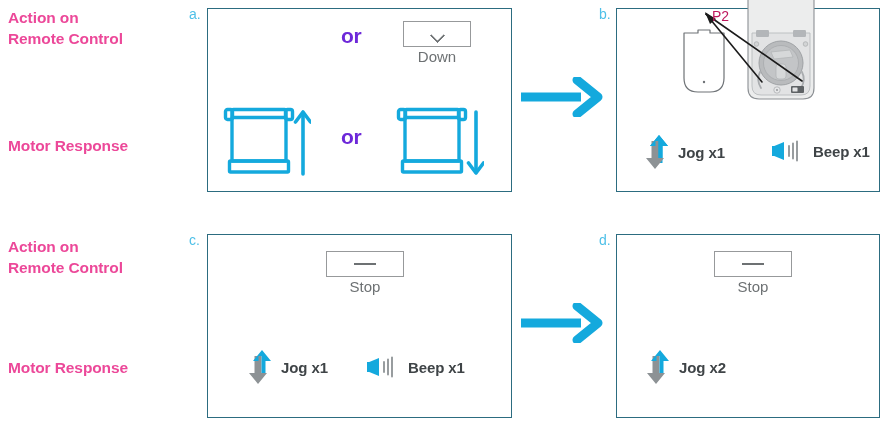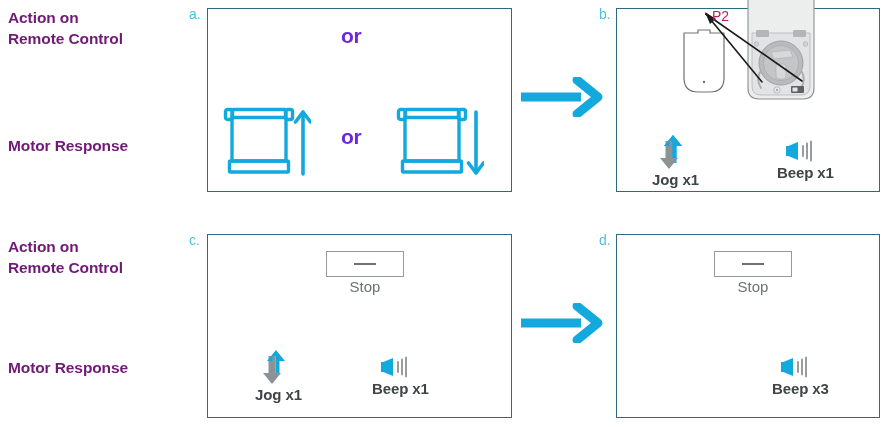--- a/index.html
+++ b/index.html
@@ -15,21 +15,21 @@
     font-family: "Liberation Sans", sans-serif;
     color: #3f4447;
     overflow: hidden;
   }
 
   
   .side-label {
     position: absolute;
     font-size: 15.5px;
     font-weight: bold;
-    color: #701a75;
+    color: #ec4899;
     line-height: 1.35;
     letter-spacing: -0.1px;
   }
   .side-label.l-a   { left: 8px;  top: 8px;   }
   .side-label.l-m   { left: 8px;  top: 136px; }
   .side-label.l-a2  { left: 8px;  top: 237px; }
   .side-label.l-m2  { left: 8px;  top: 358px; }
 
   
   .panel {
@@ -110,21 +110,20 @@
   .shade { position: absolute; }
 
   
   .flow-arrow { position: absolute; }
 
   
   .resp {
     position: absolute;
     display: flex;
     align-items: center;
-    flex-direction: column;
   }
   .resp-text {
     font-size: 15px;
     font-weight: bold;
     color: #3f4447;
     margin-left: 7px;
     white-space: nowrap;
     letter-spacing: -0.1px;
   }
   .icon-wrap { display: block; line-height: 0; }
@@ -156,20 +155,26 @@
 <div class="panel-letter" id="letter-a">a.</div>
 <div class="panel-letter" id="letter-b">b.</div>
 <div class="panel-letter" id="letter-c">c.</div>
 <div class="panel-letter" id="letter-d">d.</div>
 
 <div class="panel" id="panel-a">
 
 
   <div class="or-text" style="left:133px; top:15px;">or</div>
 
+  <div class="key" style="left:195px; top:12px;">
+    <div class="key-box">
+      <span class="chev"></span>
+    </div>
+    <div class="key-label">Down</div>
+  </div>
 
   <div class="shade" style="left:13px; top:95px;">
     <svg width="90" height="80" viewBox="0 0 90 80" xmlns="http://www.w3.org/2000/svg">
       <g fill="none" stroke="#14a9dd" stroke-width="3.4" stroke-linecap="round" stroke-linejoin="round">
         <rect x="11" y="5.5" width="54" height="8" rx="1.5"></rect>
         <rect x="4.5" y="5.5" width="7" height="10" rx="2"></rect>
         <rect x="64.5" y="5.5" width="7" height="10" rx="2"></rect>
         <path d="M11 13.5 V 57 H 65 V 13.5"></path>
         <rect x="8.5" y="57" width="59" height="11" rx="1"></rect>
       </g>
@@ -318,28 +323,23 @@
 </div>
 
 <div class="panel" id="panel-d">
   <div class="key" style="left:97px; top:16px;">
     <div class="key-box wide">
       <span class="dash"></span>
     </div>
     <div class="key-label">Stop</div>
   </div>
 
-
-  <div class="resp" style="left:148px; top:119px;">
+  <div class="resp" style="left:29px; top:113px;">
     <span class="icon-wrap">
-      <svg width="36" height="26" viewBox="0 0 36 26" xmlns="http://www.w3.org/2000/svg">
-        <path d="M14,4 L14,22 L3,17.5 L3,8.5 Z" fill="#14a9dd"></path>
-        <rect x="2" y="8" width="4" height="10" fill="#14a9dd"></rect>
-        <g stroke="#8d9295" stroke-linecap="round">
-          <line x1="19" y1="8" x2="19" y2="18" stroke-width="1.8"></line>
-          <line x1="23" y1="5.5" x2="23" y2="20.5" stroke-width="1.8"></line>
-          <line x1="27" y1="3.5" x2="27" y2="22.5" stroke-width="1.8"></line>
-        </g>
+      <svg width="26" height="38" viewBox="0 0 26 38" xmlns="http://www.w3.org/2000/svg">
+        <polygon points="10,36 1,25 6.5,25 6.5,8 13.5,8 13.5,25 19,25" fill="#8d9295"></polygon>
+        <polygon points="14,2 23,13 17.5,13 17.5,25 13.5,25 13.5,8 10.5,8 10.5,13 5,13" fill="#14a9dd"></polygon>
       </svg>
     </span>
-    <span class="resp-text">Beep x3</span>
-  </div>
+    <span class="resp-text">Jog x2</span>
+  </div>
+
 </div>
 
 </body></html>

